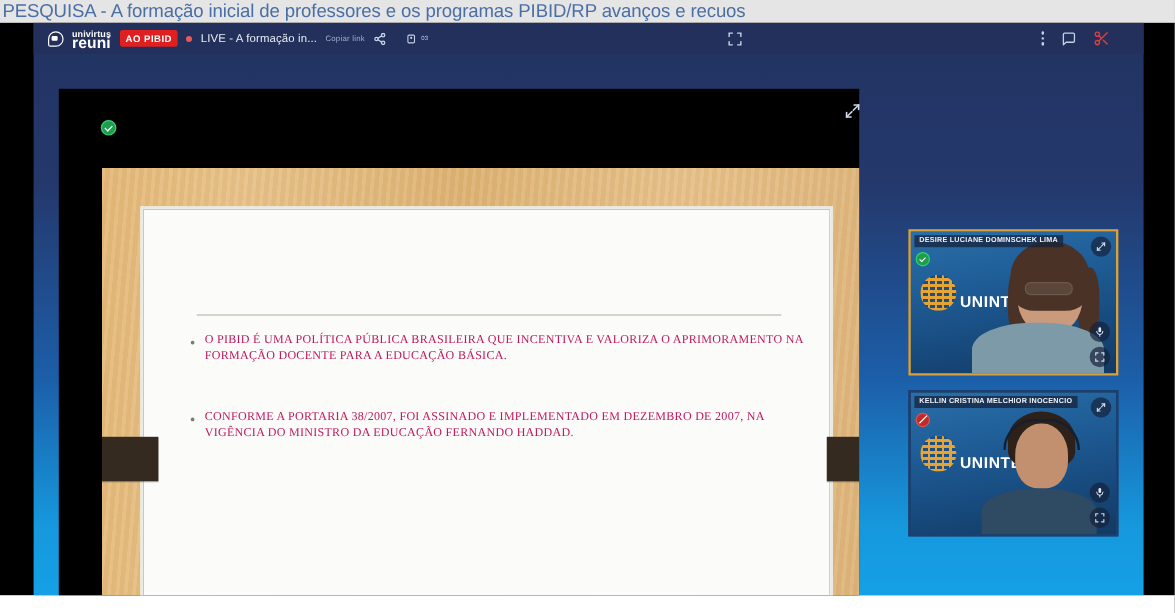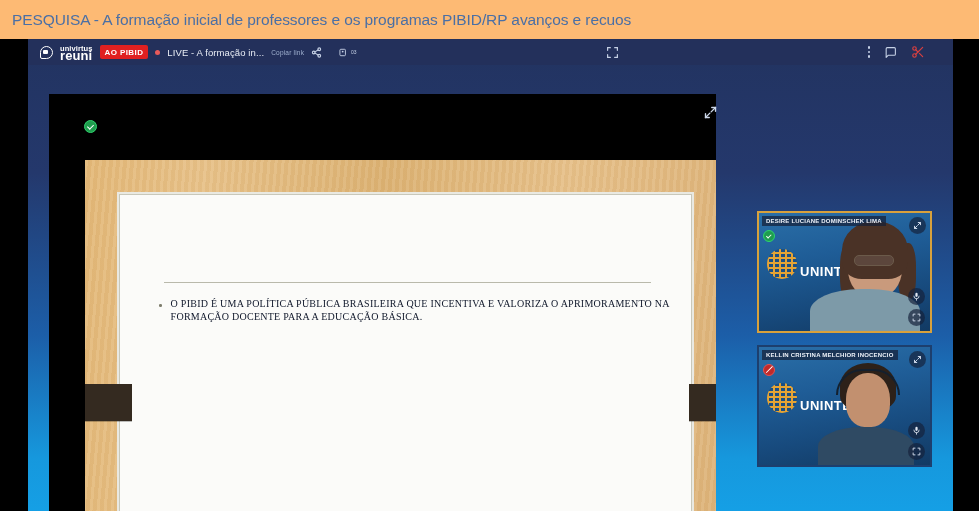--- a/index.html
+++ b/index.html
@@ -4,24 +4,24 @@
 <style>
   * { margin:0; padding:0; box-sizing:border-box; }
   html,body { width:979px; height:511px; overflow:hidden; }
   body {
     font-family:"Liberation Sans", sans-serif;
     background:#ffffff;
   }
 
   
   #page-title-bar{
-    height:39px; width:979px;
-    background:#fdba74;
+    height:19px; width:979px;
+    background:#e5e5e5;
     display:flex; align-items:center;
-    padding-left:12px;
+    padding-left:2px;
   }
   #page-title-bar .title{
     font-size:15.5px;
     color:#4a6fa5;
     letter-spacing:-0.1px;
     white-space:nowrap;
   }
 
   
   #app{
@@ -142,21 +142,21 @@
     letter-spacing:2.2px;
   }
   #title-rule{
     position:absolute; top:88px; left:45px; width:487px;
     border-top:1px solid #b9b9ab;
   }
   .bullet-row{
     position:absolute; left:40px; width:512px;
     display:flex; gap:9px; align-items:flex-start;
     font-family:"Liberation Serif", serif;
-    color:#0f172a;
+    color:#be185d;
   }
   .bullet-dot{
     flex:0 0 auto; width:2.6px;height:2.6px;border-radius:50%;
     background:#7d7d6d; margin-top:6px;
   }
   .bullet-text{ font-size:10px; line-height:12.6px; letter-spacing:.25px; }
   .bullet-text b{ font-weight:bold; }
   #bullet-1{ top:104px; }
   #bullet-2{ top:168px; }
   #bullet-3{ top:231px; }
@@ -341,20 +341,24 @@
     <div id="slide-frame">
       <div id="slide-paper">
 
         <div id="title-rule"></div>
 
         <div class="bullet-row" id="bullet-1">
           <span class="bullet-dot"></span>
           <span class="bullet-text">O PIBID É UMA POLÍTICA PÚBLICA BRASILEIRA QUE INCENTIVA E VALORIZA O APRIMORAMENTO NA FORMAÇÃO DOCENTE PARA A EDUCAÇÃO BÁSICA.</span>
         </div>
 
+        <div class="bullet-row" id="bullet-2">
+          <span class="bullet-dot"></span>
+          <span class="bullet-text">CONFORME A PORTARIA 38/2007, FOI ASSINADO E IMPLEMENTADO EM  DEZEMBRO DE 2007, NA VIGÊNCIA DO MINISTRO DA EDUCAÇÃO FERNANDO HADDAD.</span>
+        </div>
 
 
       </div>
     </div>
 
     <div class="bar-clip" id="clip-left"></div>
     <div class="bar-clip" id="clip-right"></div>
 
   </div>
 

